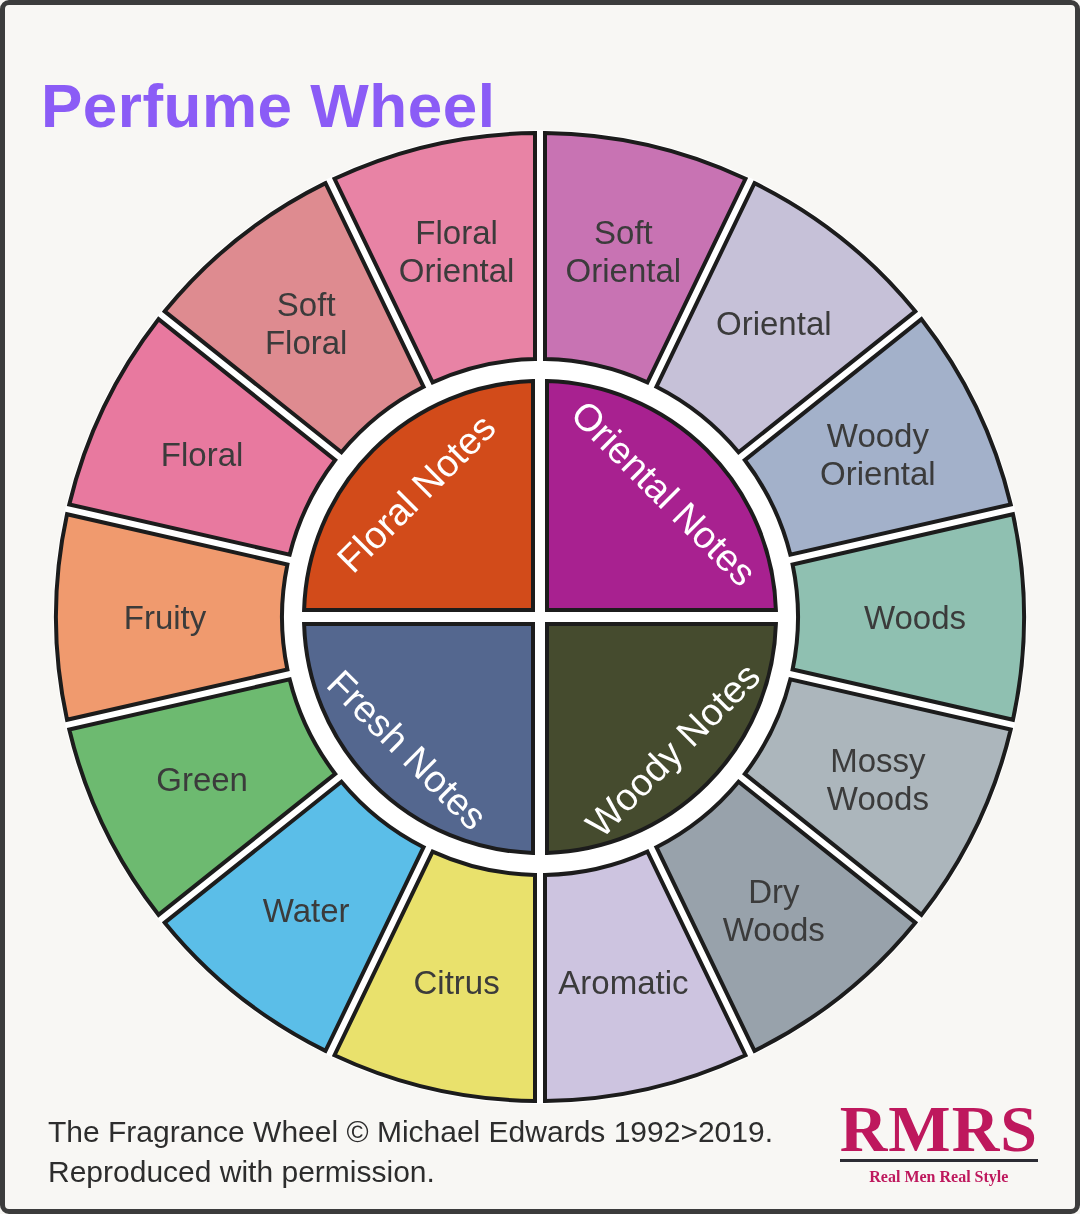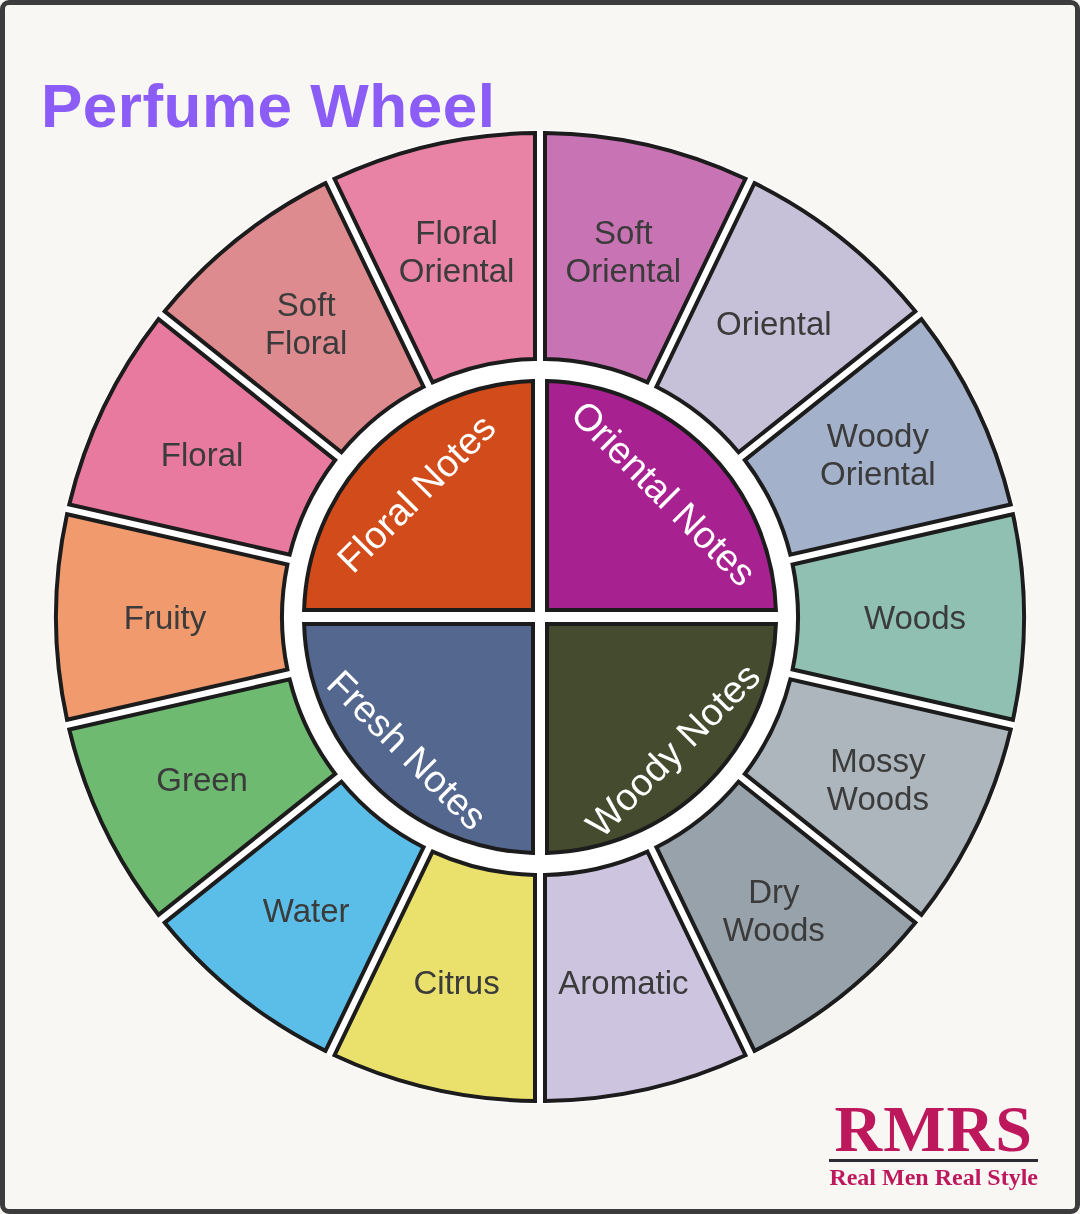--- a/index.html
+++ b/index.html
@@ -22,21 +22,21 @@
   .caption{
     position:absolute;left:48px;top:1112px;
     font-size:30px;line-height:40px;color:#2d2d2d;
   }
   .logo{
     position:absolute;right:42px;top:1099px;text-align:center;
     color:#be185d;font-family:"Liberation Serif",serif;font-weight:bold;
   }
   .logo-acronym{font-size:66px;line-height:60px;letter-spacing:1px;}
   .logo-rule{height:3px;background:#2c2c34;margin:0 0 2px 0;}
-  .logo-tagline{font-size:24px;line-height:26px;white-space:nowrap;}
+  .logo-tagline{font-size:16px;line-height:26px;white-space:nowrap;}
 </style>
 </head>
 <body>
 
 <div class="page">
   <div class="frame"></div>
 
   <h1 class="title">Perfume Wheel</h1>
 
   <svg class="wheel" viewBox="0 0 1080 1214" role="img" aria-label="Perfume Wheel diagram">
@@ -72,19 +72,23 @@
       <path d="M 533.00 610.00 L 304.10 610.00 A 236 236 0 0 1 533.00 381.10 Z" fill="#d24b1a" stroke="#1c1c1c" stroke-width="4"></path>
       <text class="quad-label" text-anchor="middle" y="13" transform="translate(416.3 493.3) rotate(-45)">Floral Notes</text>
       <path d="M 547.00 610.00 L 547.00 381.10 A 236 236 0 0 1 775.90 610.00 Z" fill="#a82190" stroke="#1c1c1c" stroke-width="4"></path>
       <text class="quad-label" text-anchor="middle" y="13" transform="translate(663.7 493.3) rotate(45)">Oriental Notes</text>
       <path d="M 533.00 624.00 L 533.00 852.90 A 236 236 0 0 1 304.10 624.00 Z" fill="#54678f" stroke="#1c1c1c" stroke-width="4"></path>
       <text class="quad-label" text-anchor="middle" y="13" transform="translate(407.1 749.9) rotate(45)">Fresh Notes</text>
       <path d="M 547.00 624.00 L 775.90 624.00 A 236 236 0 0 1 547.00 852.90 Z" fill="#454b2e" stroke="#1c1c1c" stroke-width="4"></path>
       <text class="quad-label" text-anchor="middle" y="13" transform="translate(672.9 749.9) rotate(-45)">Woody Notes</text>
     </svg>
 
+  <div class="caption">
+    <div>The Fragrance Wheel © Michael Edwards 1992&gt;2019.</div>
+    <div>Reproduced with permission.</div>
+  </div>
 
   <div class="logo">
     <div class="logo-acronym">RMRS</div>
     <div class="logo-rule"></div>
     <div class="logo-tagline">Real Men Real Style</div>
   </div>
 </div>
 
 </body></html>

